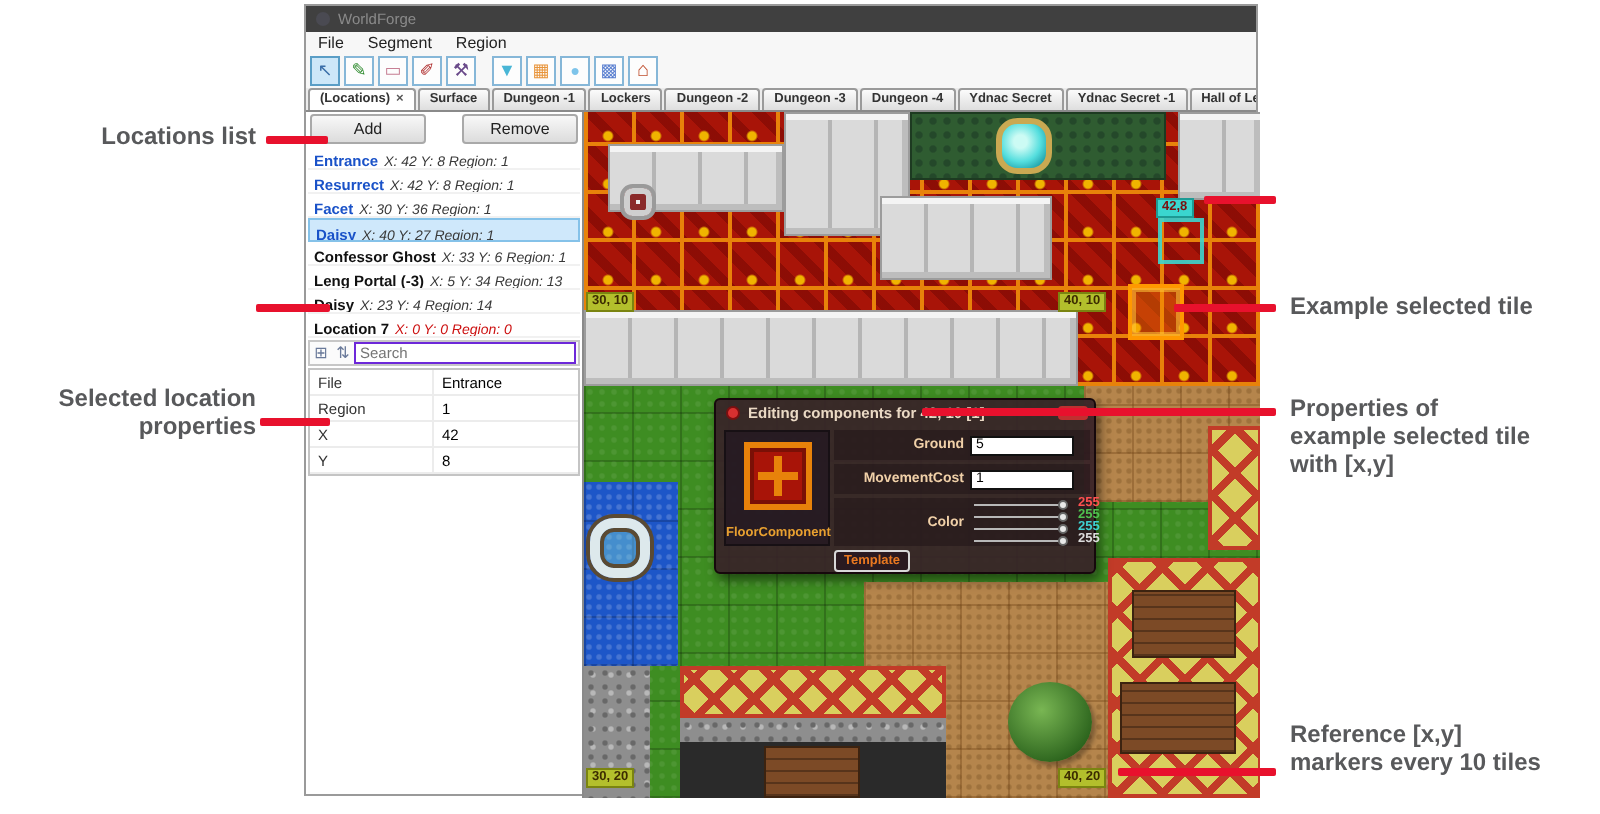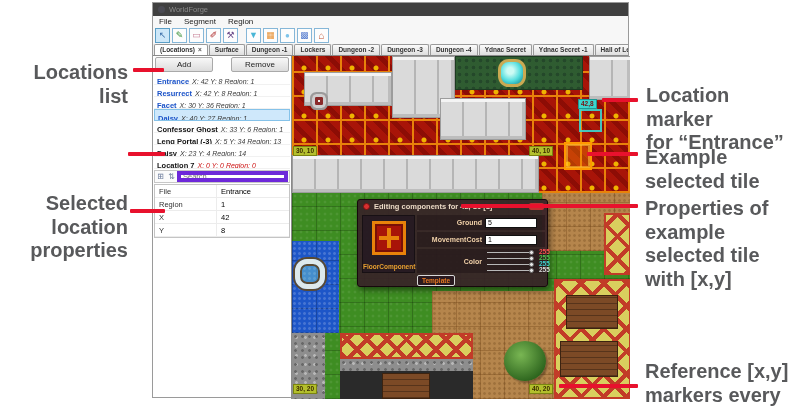--- a/index.html
+++ b/index.html
@@ -1,21 +1,21 @@
 <!DOCTYPE html>
 <html><head>
 <meta charset="utf-8">
 <style>
   * { margin:0; padding:0; box-sizing:border-box; }
   html,body { width:800px; height:407px; background:#ffffff; overflow:hidden;
               font-family:"Liberation Sans", sans-serif; }
   #stage { position:relative; width:800px; height:407px; }
 
   
-  .ann { position:absolute; font-weight:bold; color:#58595b; font-size:20px;
+  .ann { position:absolute; font-weight:bold; color:#58595b; font-size:12px;
          line-height:1.18; white-space:pre-line; }
   .ann.left { text-align:right; }
   .arrow { position:absolute; height:4px; background:#e8112d; border-radius:1px; z-index:30; }
 
   
   #win { position:absolute; left:152px; top:2px; width:477px; height:396px;
          background:#f0f0f0; border:1px solid #9a9a9a; }
   #titlebar { position:absolute; left:0; top:0; width:100%; height:13px; background:#404040;
               display:flex; align-items:center; }
   #app-icon { width:7px; height:7px; border-radius:50%; background:#4a4a52; margin:0 4px 0 5px; }
@@ -50,21 +50,21 @@
   .locrow { height:12px; line-height:12px; padding-left:3px; white-space:nowrap; overflow:hidden;
             border-bottom:1px solid #f1f1f1; }
   .locrow .lname { font-size:7.5px; font-weight:bold; color:#111; }
   .locrow.blue .lname { color:#1a52c8; }
   .locrow .ldet { font-size:7px; font-style:italic; color:#3a3a3a; margin-left:3px; }
   .locrow.redcoords .ldet { color:#cc1111; }
   .locrow.selected { background:#cfe8fb; border:1px solid #85c2e9; }
   #searchbar { position:absolute; left:1px; top:114px; width:136px; height:13px; display:flex;
                align-items:center; border:1px solid #c7c7c7; background:#fbfbfb; }
   .pg-icon { width:11px; height:11px; font-size:8px; color:#6a7a9a; text-align:center; line-height:11px; }
-  #search-input { flex:1; height:11px; font-size:7.5px; border:4px solid #6d28d9; background:#fff;
+  #search-input { flex:1; height:11px; font-size:7.5px; border:1px solid #6d28d9; background:#fff;
                   margin-right:1px; padding-left:2px; color:#444;
                   font-family:"Liberation Sans", sans-serif; }
   #propgrid { position:absolute; left:1px; top:128px; width:136px; border:1px solid #c4c4c4; background:#fff; }
   .prow { display:flex; height:13px; line-height:13px; border-bottom:1px solid #ececec; font-size:7.5px; }
   .prow .pl { width:62px; padding-left:4px; color:#333; border-right:1px solid #ececec; }
   .prow .pv { flex:1; padding-left:4px; color:#000; }
 
   
   #map { position:absolute; left:138px; top:53px; width:339px; height:343px; overflow:hidden;
          border-left:1px solid #8a8a8a; }
@@ -176,22 +176,20 @@
 
 <div id="stage">
 
   <div class="ann left" style="left:0;width:128px;top:61px;">Locations list</div>
   <div class="arrow" style="left:133px;top:68px;width:31px;"></div>
   <div class="arrow" style="left:128px;top:152px;width:37px;"></div>
   <div class="ann left" style="left:0;width:128px;top:192px;">Selected location
 properties</div>
   <div class="arrow" style="left:130px;top:209px;width:35px;"></div>
 
-  <div class="ann" style="left:646px;top:84px;width:150px;">Location marker
-for “Entrance”</div>
   <div class="arrow" style="left:602px;top:98px;width:36px;"></div>
   <div class="ann" style="left:645px;top:146px;width:155px;">Example selected tile</div>
   <div class="arrow" style="left:587px;top:152px;width:51px;"></div>
   <div class="ann" style="left:645px;top:197px;width:155px;">Properties of
 example selected tile
 with [x,y]</div>
   <div class="arrow" style="left:461px;top:204px;width:177px;"></div>
   <div class="ann" style="left:645px;top:360px;width:155px;">Reference [x,y]
 markers every 10 tiles</div>
   <div class="arrow" style="left:559px;top:384px;width:79px;"></div>

